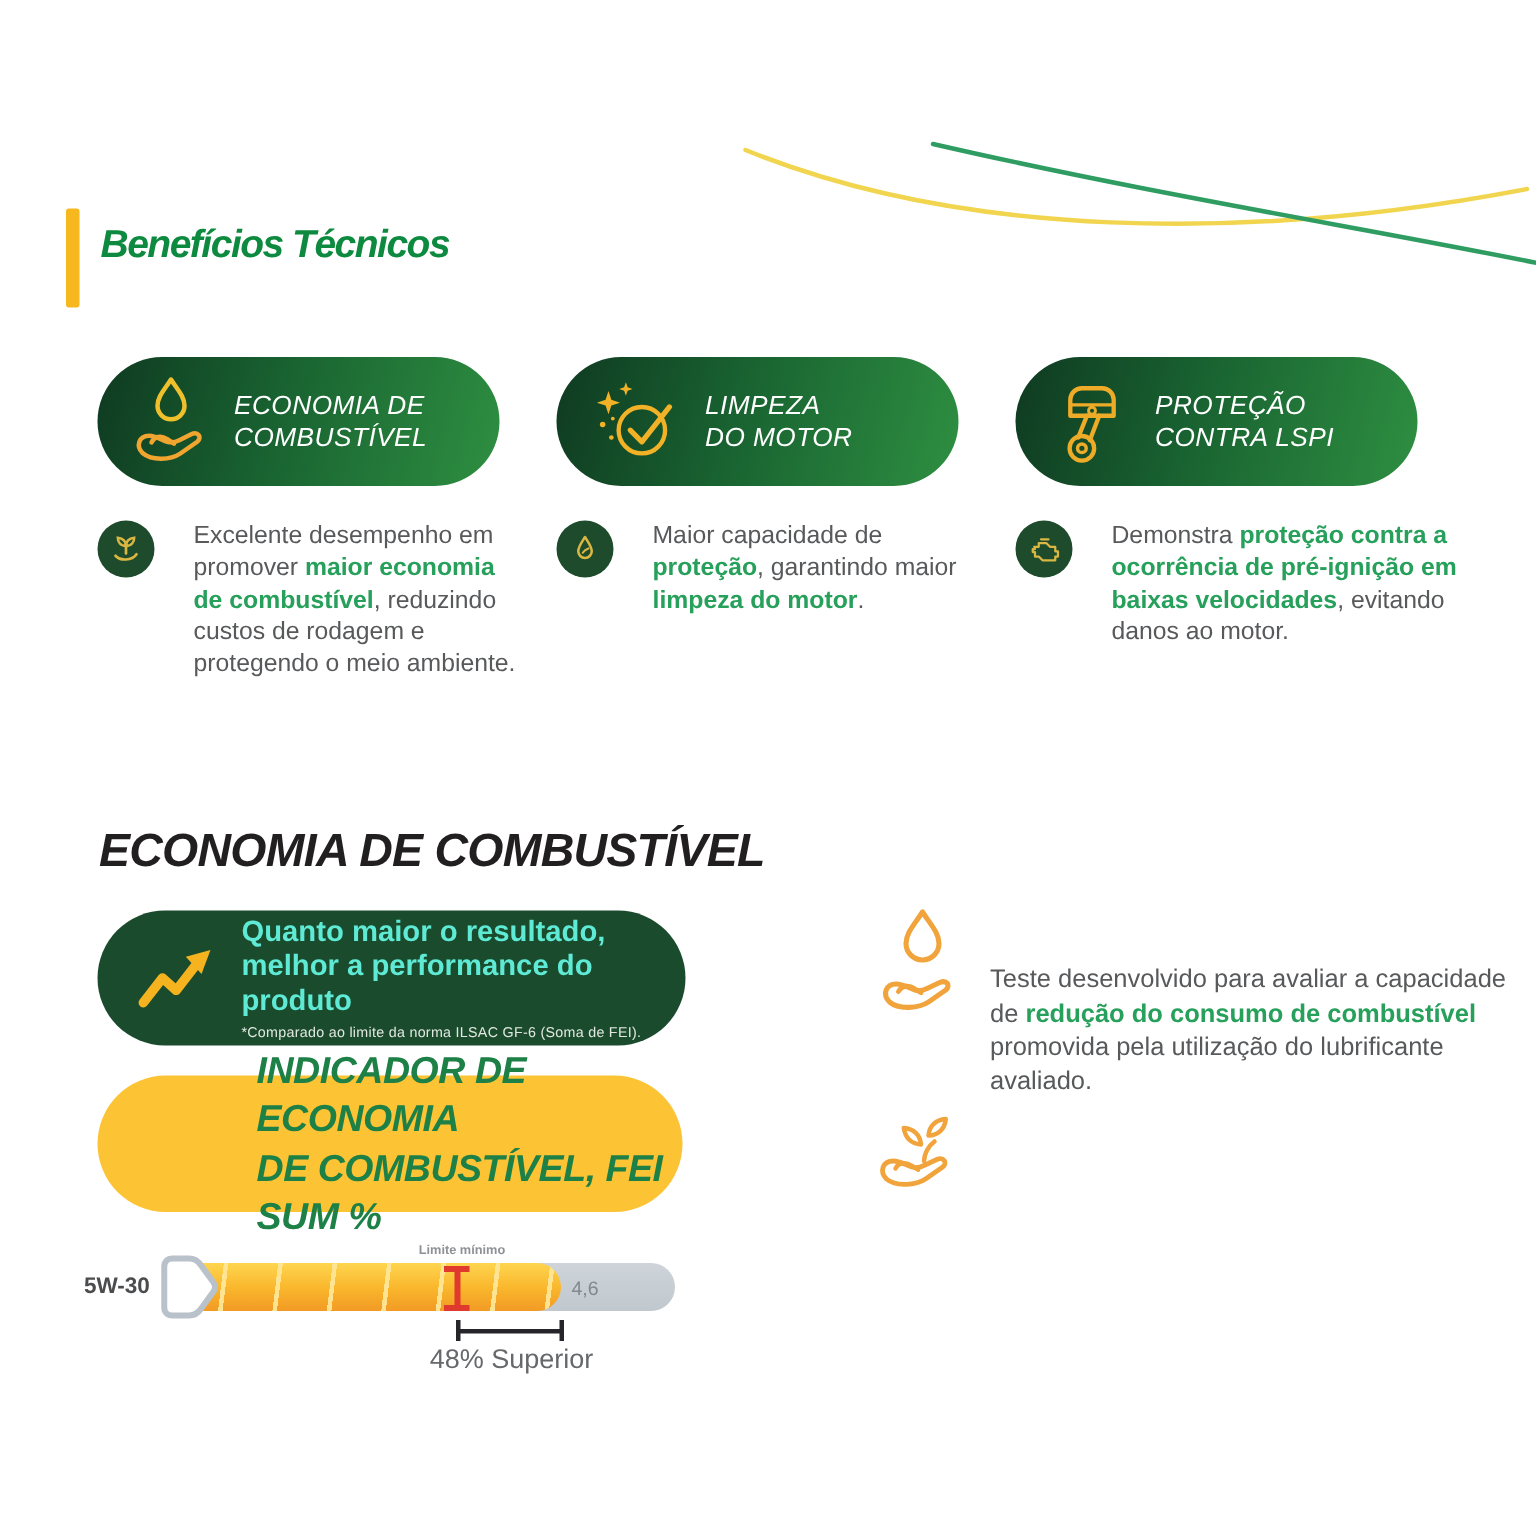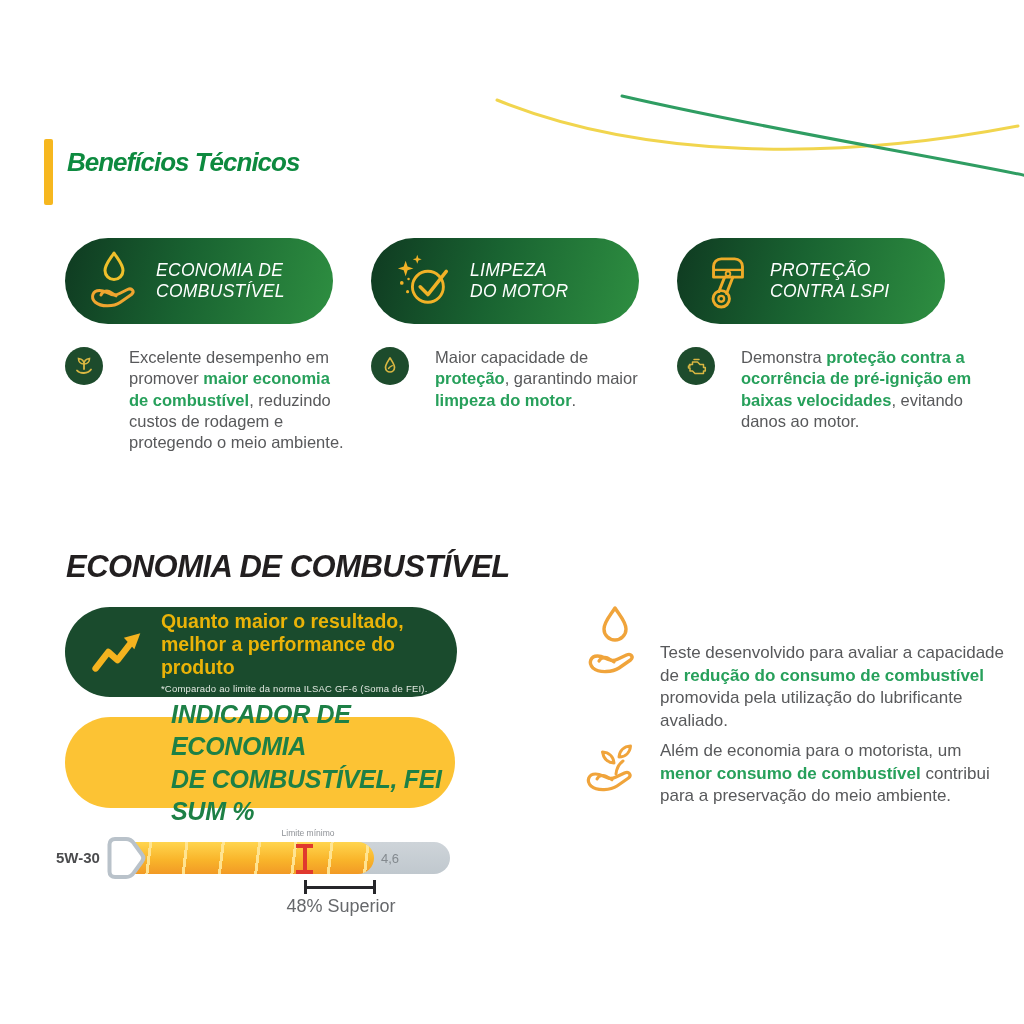--- a/index.html
+++ b/index.html
@@ -20,29 +20,29 @@
   .bullet{top:347px;display:flex;gap:26px;align-items:flex-start;}
   .bullet-circle{width:38px;height:38px;border-radius:50%;background:#1d4b2c;flex:none;
                  display:flex;align-items:center;justify-content:center;}
   .ptext{font-size:16.5px;line-height:1.29;color:#58595b;}
   .em{color:#27a05b;font-weight:700;}
   
   .section-title{left:66px;top:549px;font-size:31px;font-weight:900;font-style:italic;
                  color:#221f20;letter-spacing:-.5px;}
   .result-pill{left:65px;top:607px;width:392px;height:90px;border-radius:46px;background:#1a4b2d;
                display:flex;align-items:center;padding-left:26px;box-sizing:border-box;gap:17px;}
-  .result-pill .rline{font-size:19.5px;font-weight:700;color:#eab308;line-height:1.18;}
+  .result-pill .rline{font-size:19.5px;font-weight:700;color:#5eead4;line-height:1.18;}
   .result-pill .rnote{font-size:9.5px;color:#e2e8e1;margin-top:4px;letter-spacing:.2px;}
   .indicator-pill{left:65px;top:717px;width:390px;height:91px;border-radius:46px;background:#fcc334;
                   display:flex;flex-direction:column;justify-content:center;
                   padding-left:106px;box-sizing:border-box;}
   .indicator-pill .iline{font-size:25px;font-weight:900;font-style:italic;color:#1d8046;
                          line-height:1.3;letter-spacing:-.3px;}
   
-  .limit-label{left:263px;top:828px;width:90px;text-align:center;font-size:8.5px;color:#8e9196;}
+  .limit-label{left:263px;top:828px;width:90px;text-align:center;font-size:8.5px;color:#8e9196;font-weight:bold;}
   .grade-label{left:56px;top:849px;font-size:15px;font-weight:700;color:#4b4c4e;}
   .track{left:112px;top:842px;width:338px;height:32px;border-radius:16px;
          background:linear-gradient(180deg,#ced4d9 0%,#c0c8ce 100%);}
   .fill{left:116px;top:842px;width:258px;height:32px;border-radius:6px 16px 16px 6px;
         background:linear-gradient(180deg,#ffd54f 0%,#f9b52b 55%,#f29a25 100%);overflow:hidden;}
   .fill:after{content:"";position:absolute;left:0;top:0;right:0;bottom:0;
         background:repeating-linear-gradient(97deg,rgba(255,255,255,0) 0 33px,rgba(255,230,150,.95) 33px 36px);}
   .gauge-value{left:381px;top:851px;font-size:13px;color:#83898e;}
   .marker-line{left:303px;top:846px;width:3.5px;height:26px;background:#e0392e;}
   .marker-cap{left:296px;width:17px;height:3.5px;background:#e0392e;}
@@ -190,17 +190,14 @@
     <span>Teste desenvolvido para avaliar a capacidade de </span><span class="em">redução do consumo de combustível</span><span> promovida pela utilização do lubrificante avaliado.</span>
   </div>
 
   <svg class="abs" style="left:583px;top:738px" width="64" height="60" viewBox="0 0 64 60">
     <path d="M8 48 C3 43 5.5 36 12.5 36 C17 36 20.5 38.5 25 40 C28 41 30 40.5 33 39 L41.5 35 C46 33 49 37 45.5 40 L34 48 C28 52 14.5 53.5 8 48 Z" stroke="#f0a43b" stroke-width="3.2" fill="none" stroke-linejoin="round" stroke-linecap="round"></path>
     <path d="M14 41 C16 37 21 36.5 24.5 39 L29 41.8" stroke="#f0a43b" stroke-width="3" fill="none" stroke-linecap="round"></path>
     <path d="M33 36 C33.5 30 36 26 40 23" stroke="#f0a43b" stroke-width="3" fill="none" stroke-linecap="round"></path>
     <path d="M31 25 C24 24.5 20.5 20 19.5 14 C26 14.5 30.5 18.5 31 25 Z" stroke="#f0a43b" stroke-width="3" fill="none" stroke-linejoin="round"></path>
     <path d="M36 19 C36.5 12.5 41 8.5 47.5 8 C47 14.5 42.5 18.8 36 19 Z" stroke="#f0a43b" stroke-width="3" fill="none" stroke-linejoin="round"></path>
   </svg>
-  <div class="abs note-text" style="left:660px;top:740px">
-    <span>Além de economia para o motorista, um </span><span class="em">menor consumo de combustível</span><span> contribui para a preservação do meio ambiente.</span>
-  </div>
 
 </div>
 
 </body></html>

